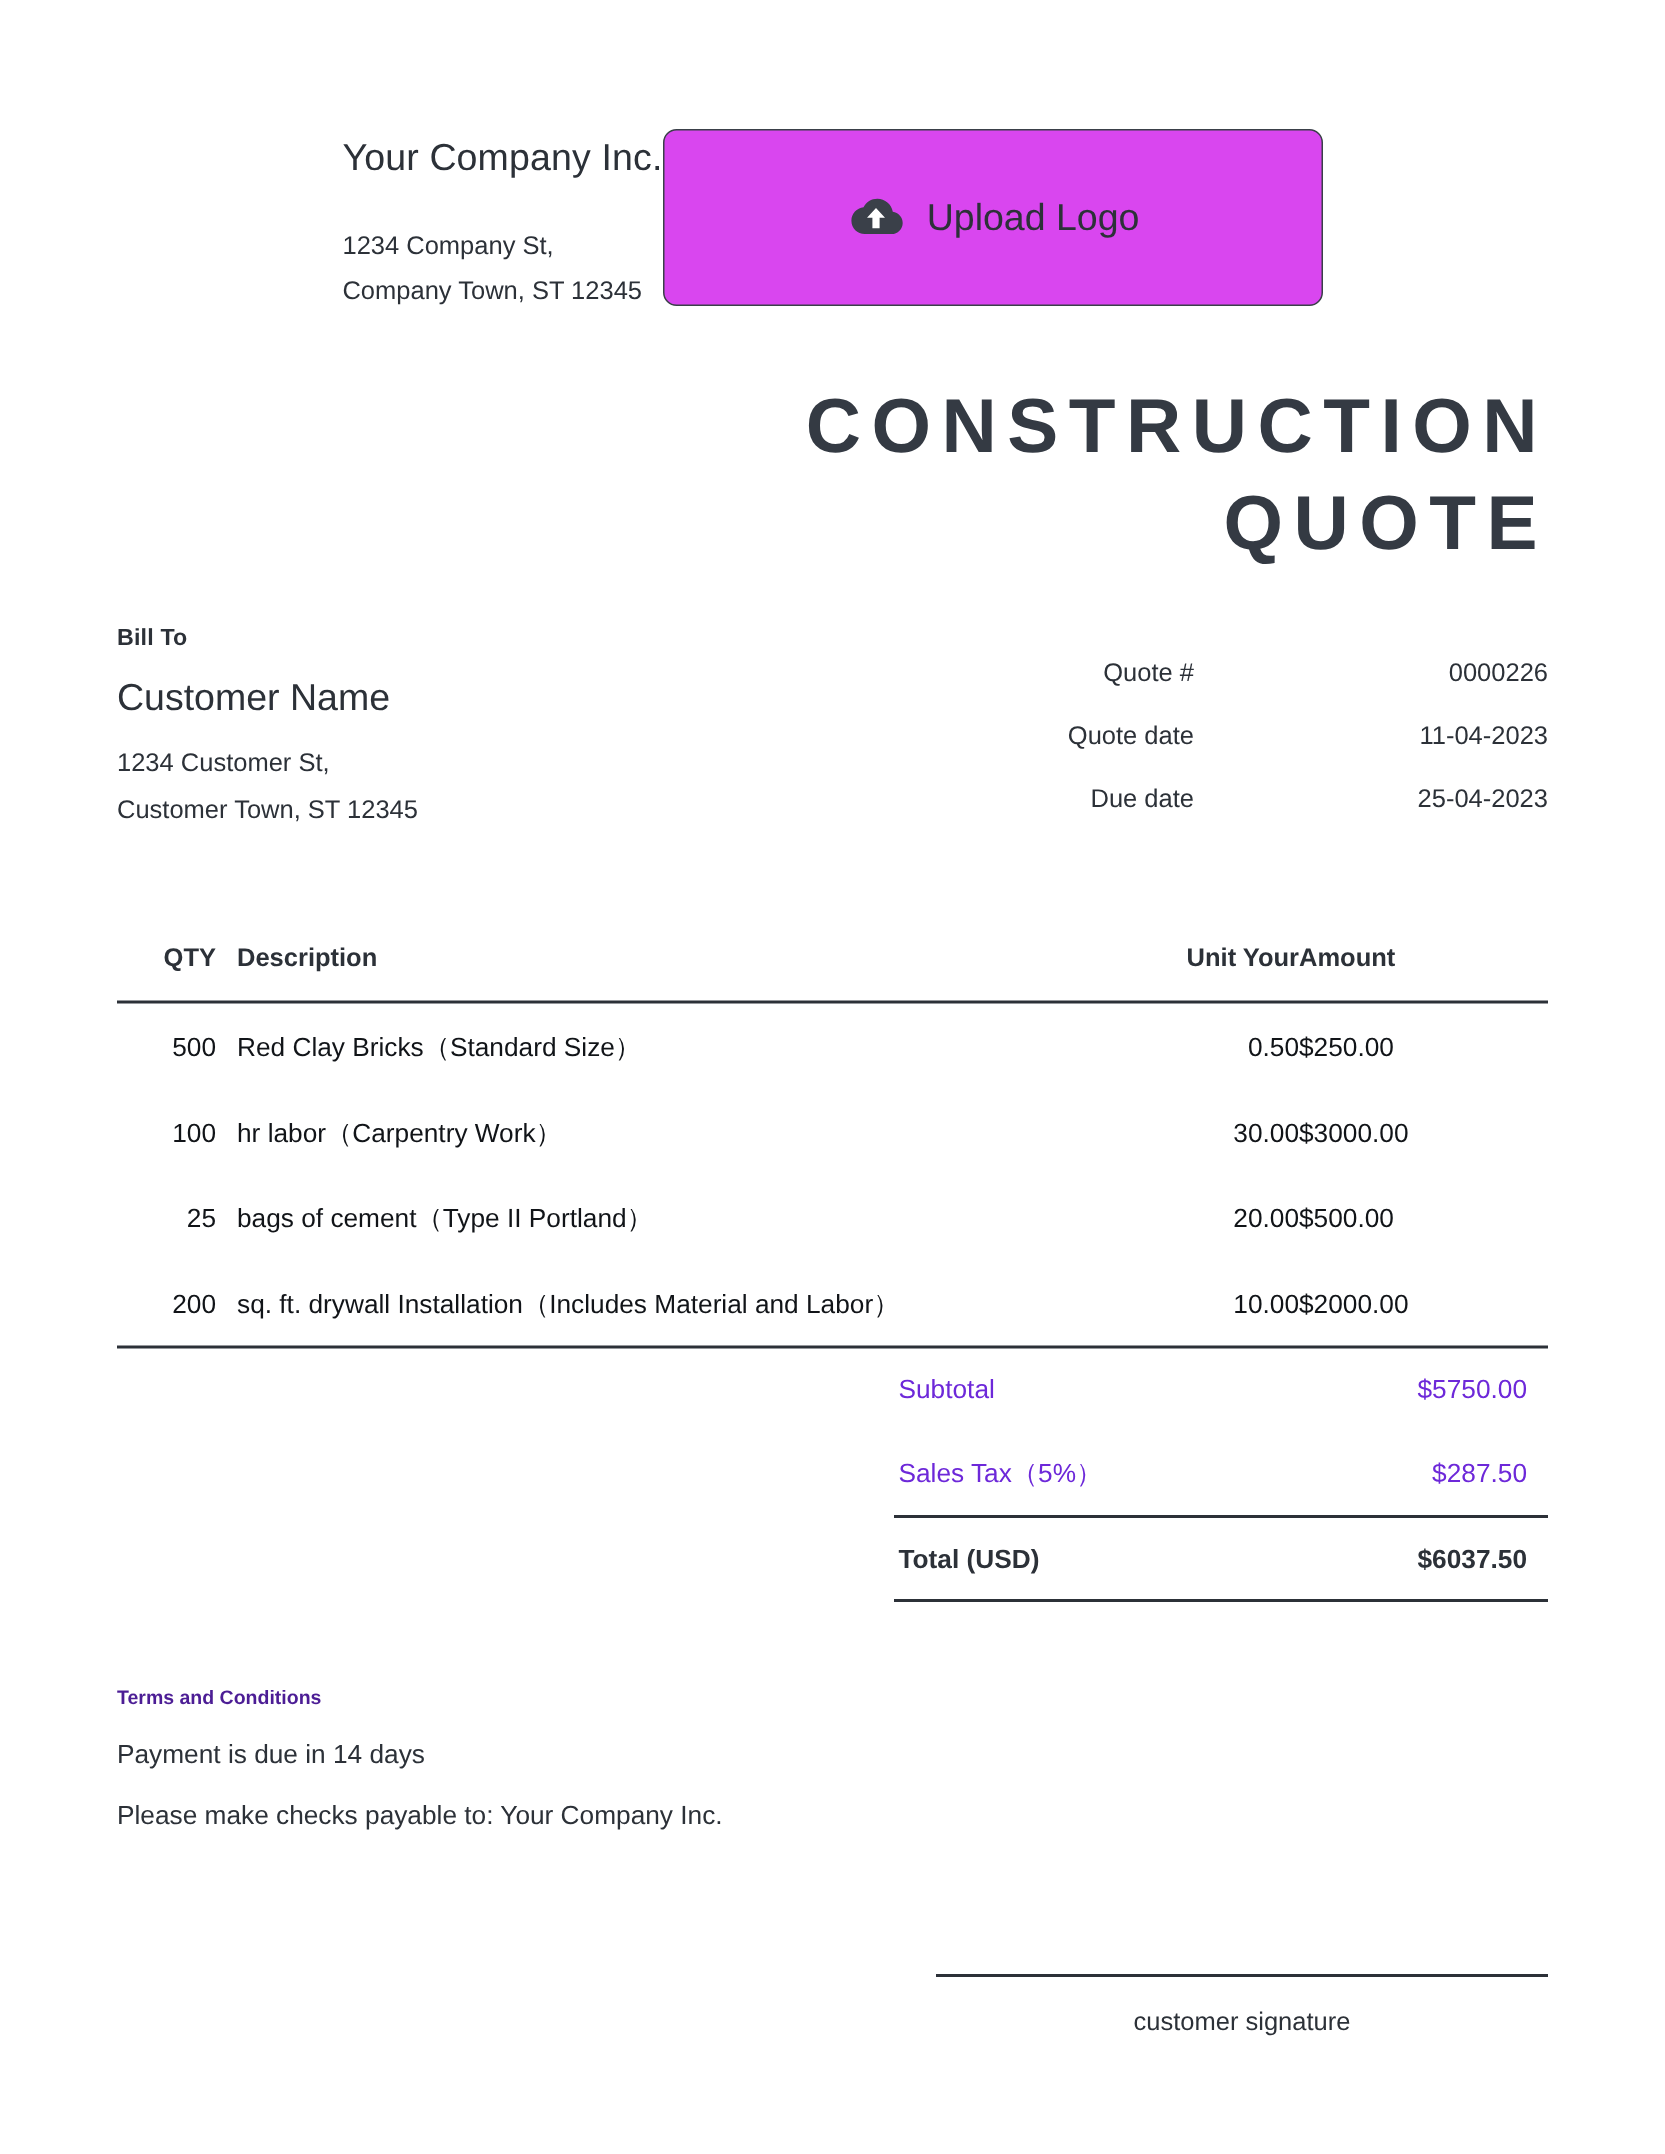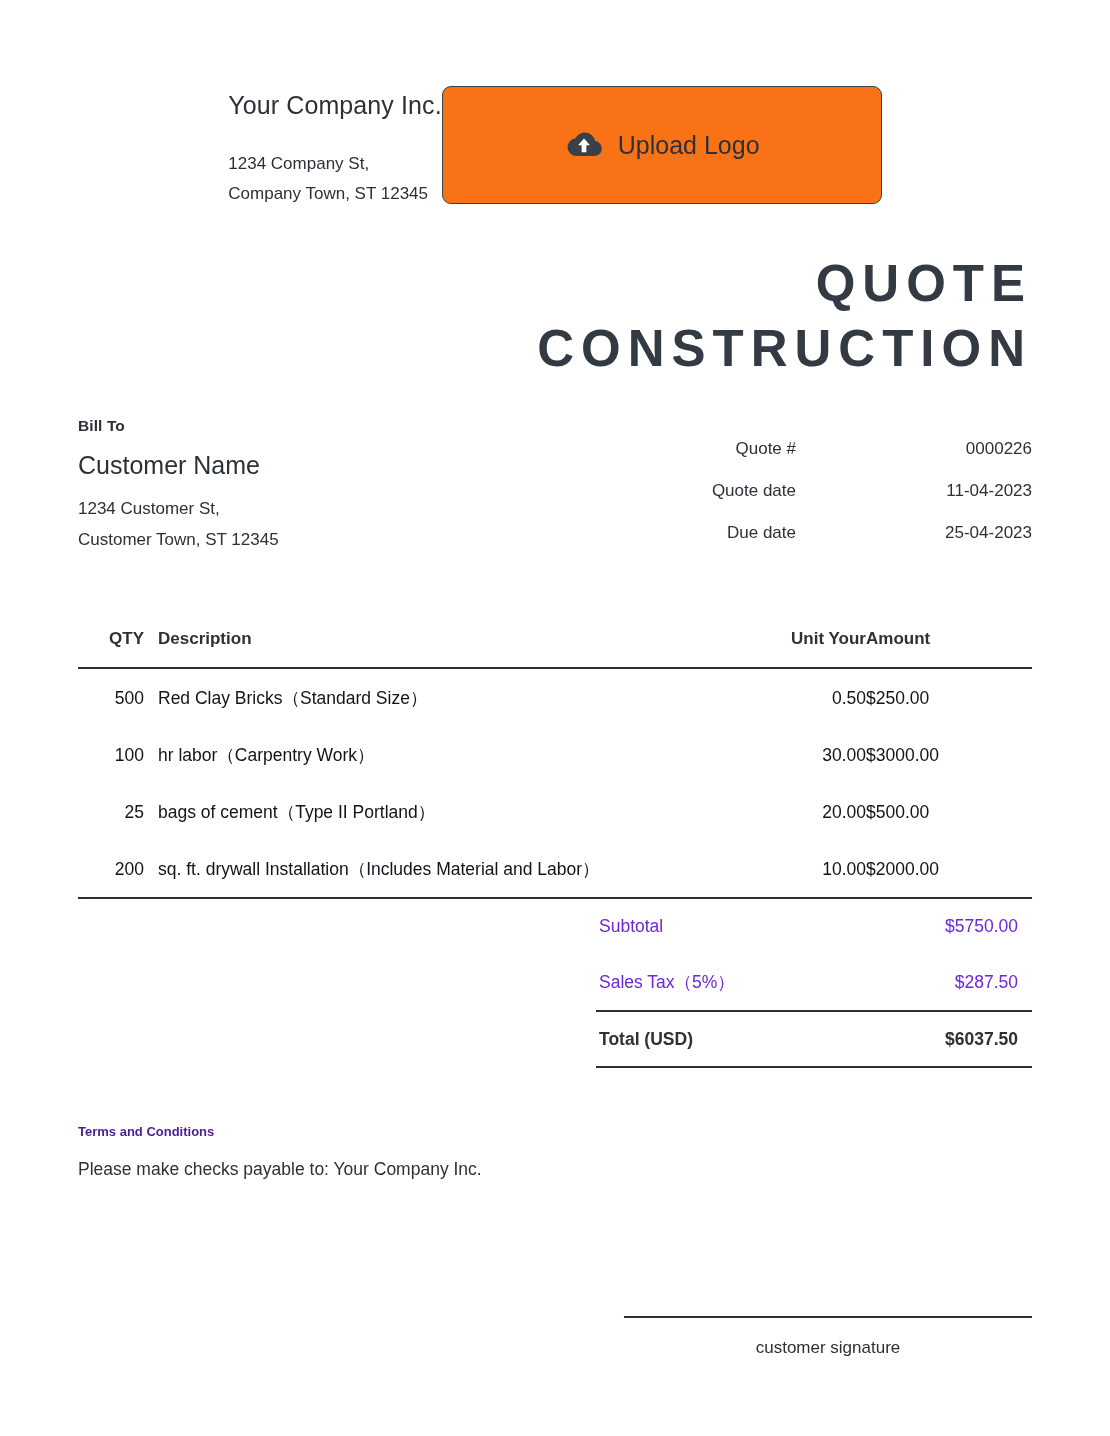--- a/index.html
+++ b/index.html
@@ -45,21 +45,21 @@
   }
   .upload-logo {
     width: 440px;
     height: 118px;
     border: 1.4px solid #3a4049;
     border-radius: 9px;
     display: flex;
     align-items: center;
     justify-content: center;
     gap: 14px;
-    background: #f97316;
+    background: #d946ef;
     cursor: pointer;
     box-sizing: border-box;
   }
   .upload-logo .cloud-icon { display: block; line-height: 0; }
   .upload-logo-label {
     font-size: 25px;
     color: #2c3138;
     font-weight: 400;
   }
 
@@ -226,22 +226,22 @@
           <path d="M31.2 12.1C30.3 7.2 26.0 3.5 20.9 3.5c-4.0 0-7.5 2.3-9.2 5.7C7.2 9.7 3.6 13.5 3.6 18.1c0 4.9 4.0 8.9 8.9 8.9h17.9c4.1 0 7.4-3.3 7.4-7.4 0-3.9-3.0-7.1-6.6-7.5z" fill="#3a4049"></path>
           <path d="M20.0 9.6l6.0 6.6h-3.6v7.0h-4.8v-7.0h-3.6z" fill="#ffffff"></path>
         </svg>
       </span>
       <span class="upload-logo-label">Upload Logo</span>
     </div>
 
   </div>
 
   <div class="doc-title">
+    <span class="t-line">CONSTRUCTION</span>
     <span class="t-line">QUOTE</span>
-    <span class="t-line">CONSTRUCTION</span>
   </div>
 
   <div class="mid-row">
 
     <div>
       <div class="billto-label">Bill To</div>
       <div class="customer-name">Customer Name</div>
       <div class="customer-addr">
         <div>1234 Customer St,</div>
         <div>Customer Town, ST 12345</div>
@@ -318,20 +318,21 @@
         <tr class="grand">
           <td class="t-label">Total (USD)</td>
           <td class="t-value">$6037.50</td>
         </tr>
       </tbody>
     </table>
   </div>
 
   <div class="terms">
     <div class="terms-title">Terms and Conditions</div>
+    <div class="terms-line">Payment is due in 14 days</div>
     <div class="terms-line">Please make checks payable to: Your Company Inc.</div>
   </div>
 
   <div class="signature">
     <div class="sig-line"></div>
     <div class="sig-caption">customer signature</div>
   </div>
 
 </div>
 

